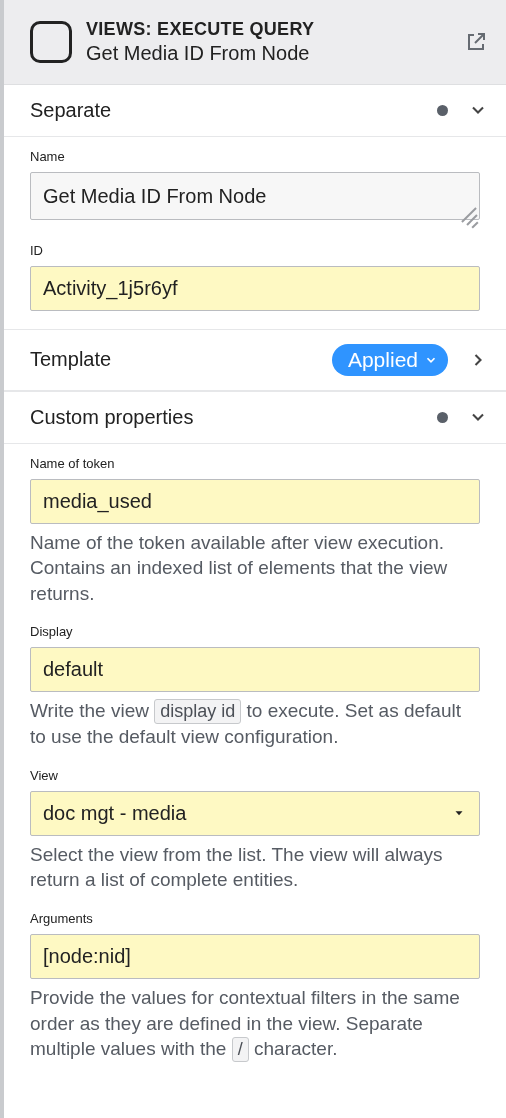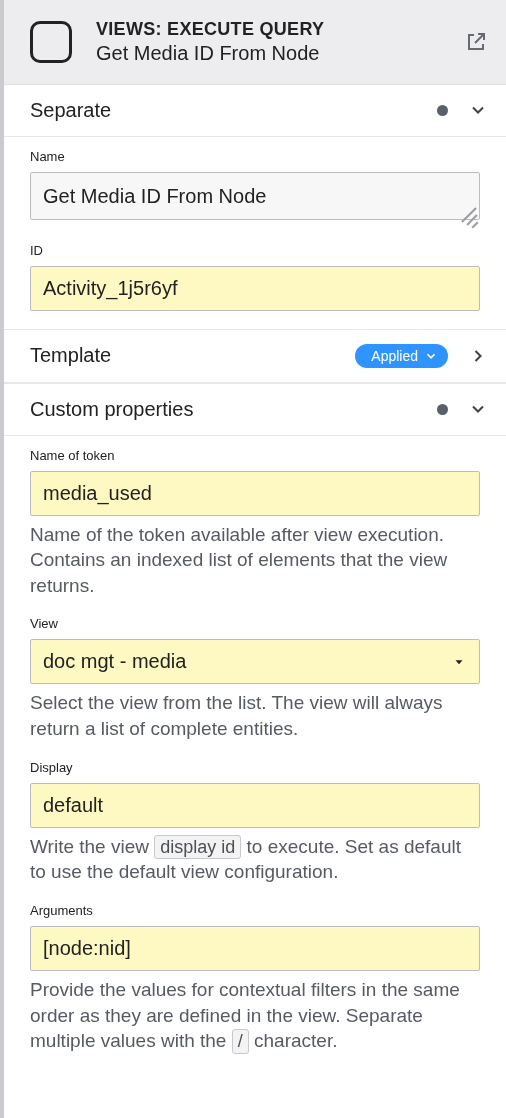--- a/index.html
+++ b/index.html
@@ -10,21 +10,21 @@
     color: #111;
     font-size: 19px;
     border-left: 4px solid #c9cbce;
   }
   .panel { width: 502px; }
   .header {
     background: #ededef;
     padding: 18px 18px 18px 26px;
     display: flex;
     align-items: center;
-    gap: 24px;
+    gap: 14px;
     border-bottom: 1px solid #dedfe1;
   }
   .header .rect {
     width: 42px; height: 42px;
     border: 3px solid #222;
     border-radius: 10px;
     flex: 0 0 auto;
   }
   .header .titleblock { flex: 1 1 auto; line-height: 1.25; }
   .header .overline {
@@ -48,21 +48,21 @@
   .dot {
     width: 11px; height: 11px; border-radius: 50%;
     background: #5a6069; margin-right: 20px;
   }
   .chev { width: 20px; height: 20px; color: #444; }
   .chev.right { transform: rotate(-90deg); }
   .pill {
     display: inline-flex; align-items: center;
     background: #2f94ff; color: #fff;
     border-radius: 999px; padding: 4px 10px 4px 16px;
-    font-size: 14px; margin-right: 20px;
+    font-size: 21px; margin-right: 20px;
     gap: 6px;
   }
   .pill svg { width: 14px; height: 14px; }
 
   .section-body { padding: 12px 26px 0 26px; }
   .field { margin-bottom: 18px; }
   .flabel { font-size: 13px; color: #222; margin-bottom: 8px; }
   .control {
     width: 100%;
     border: 1px solid #babcc0;
@@ -177,39 +177,39 @@
 
   <div class="section-body">
 
     <div class="field">
       <div class="flabel">Name of token</div>
       <input class="control white" type="text" value="media_used" style="">
       <div class="help">Name of the token available after view execution. Contains an indexed list of elements that the view returns.</div>
     </div>
 
     <div class="field">
+      <div class="flabel">Display</div>
+      <input class="control white" type="text" value="default" style="">
+      <div class="help">
+        <span>Write the view </span><span class="kbd">display id</span><span> to execute. Set as default to use the default view configuration.</span>
+      </div>
+    </div>
+
+    <div class="field">
       <div class="flabel">View</div>
       <div class="select-wrap">
         <input class="control white" type="text" readonly="" value="doc mgt - media" style="">
         <svg class="select-caret" viewBox="0 0 24 24" fill="currentColor">
             <path d="M6 9l6 7 6-7z"></path>
           </svg>
       </div>
       <div class="help">Select the view from the list. The view will always return a list of complete entities.</div>
     </div>
 
     <div class="field">
-      <div class="flabel">Display</div>
-      <input class="control white" type="text" value="default" style="">
-      <div class="help">
-        <span>Write the view </span><span class="kbd">display id</span><span> to execute. Set as default to use the default view configuration.</span>
-      </div>
-    </div>
-
-    <div class="field">
       <div class="flabel">Arguments</div>
       <input class="control white" type="text" value="[node:nid]" style="">
       <div class="help">
         <span>Provide the values for contextual filters in the same order as they are defined in the view. Separate multiple values with the </span><span class="kbd">/</span><span> character.</span>
       </div>
     </div>
 
   </div>
 
 </div>

